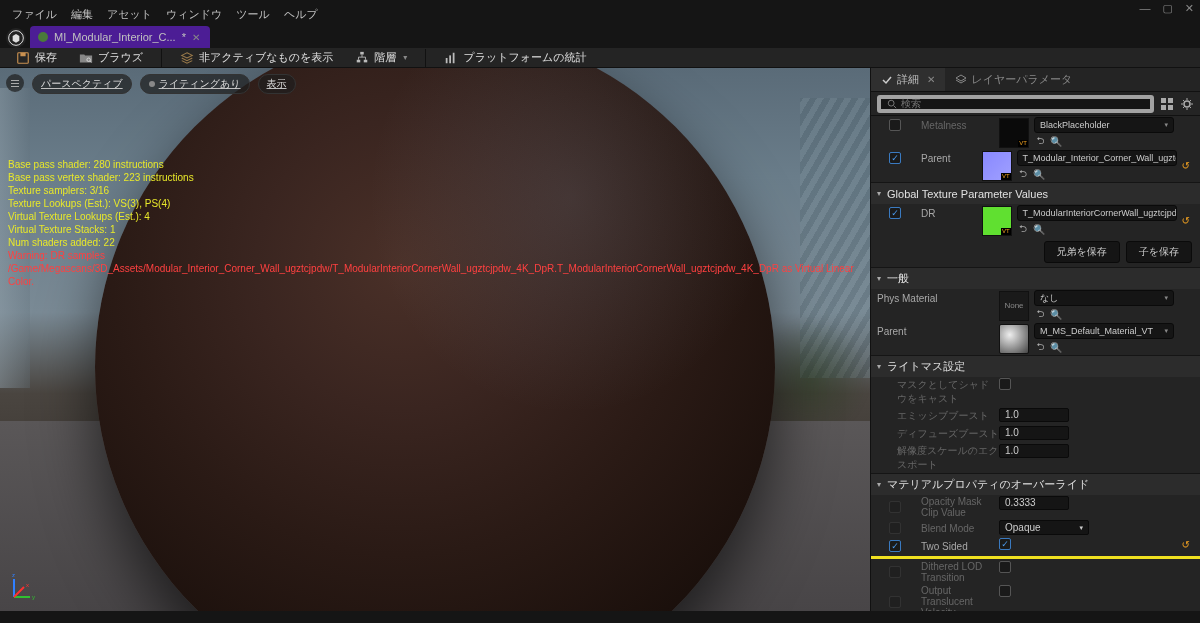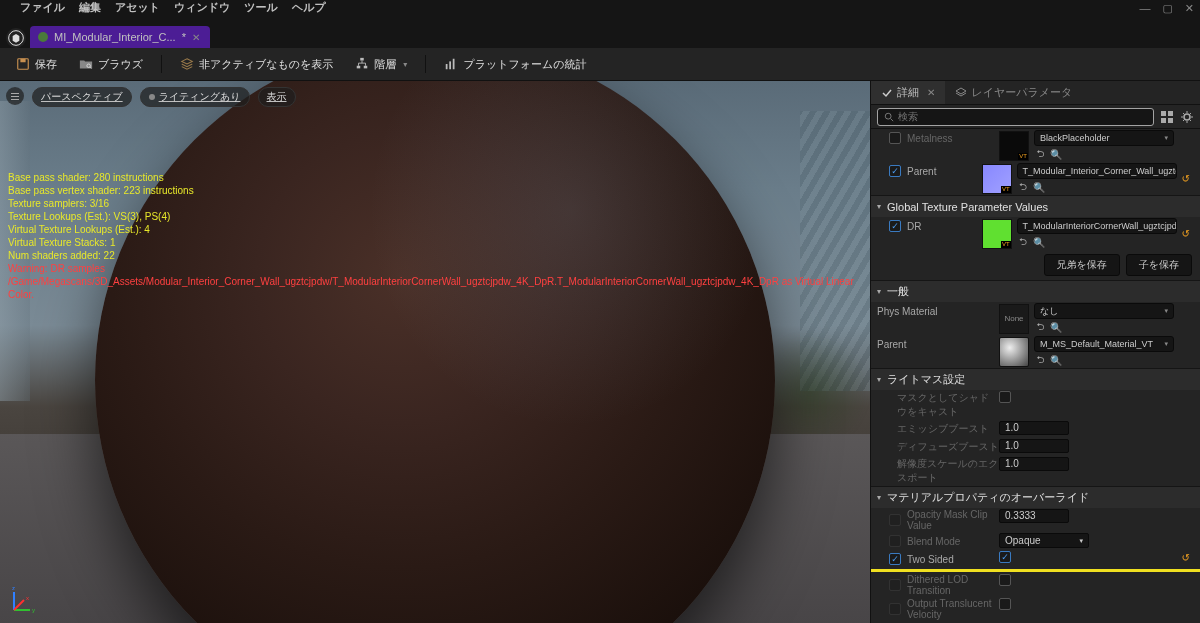--- a/index.html
+++ b/index.html
@@ -1,33 +1,33 @@
 <!DOCTYPE html>
 <html><head>
 <meta charset="utf-8">
 <style>
 * { margin: 0; padding: 0; box-sizing: border-box; font-family: "Segoe UI", "Hiragino Sans", "Meiryo", sans-serif; }
 body { background: #151515; color: #c0c0c0; font-size: 11px; width: 1200px; height: 623px; overflow: hidden; position: relative; }
 
 
-.menu-bar { height: 22px; background: #151515; display: flex; align-items: flex-start; padding: 0 20px; gap: 14px; font-weight: bold; }
+.menu-bar { height: 22px; background: #151515; display: flex; align-items: flex-end; padding: 0 12px; gap: 14px; }
 .menu-bar span { color: #c0c0c0; cursor: default; }
 .window-controls { position: absolute; right: 6px; top: 2px; display: flex; gap: 12px; }
 .window-controls span { color: #888; }
 
 
 .tab-bar { height: 26px; display: flex; align-items: flex-end; padding-left: 6px; gap: 4px; }
 .ue-logo { width: 20px; height: 20px; border-radius: 50%; background: #222; display: flex; align-items: center; justify-content: center; }
 .ue-logo svg { width: 16px; height: 16px; }
 .tab { display: flex; align-items: center; gap: 6px; background: #4c1d95; padding: 4px 10px 4px 8px; border-radius: 4px 4px 0 0; height: 22px; }
 .tab .dot { width: 10px; height: 10px; border-radius: 50%; background: #4a7a3a; }
 .tab .close { color: #888; font-size: 10px; }
 
 
-.toolbar { height: 33px; background: #242424; display: flex; align-items: center; padding: 0 8px; gap: 6px; border-bottom: 1px solid #111; }
+.toolbar { height: 20px; background: #242424; display: flex; align-items: center; padding: 0 8px; gap: 6px; border-bottom: 1px solid #111; }
 .tb-btn { display: flex; align-items: center; gap: 5px; padding: 3px 8px; border-radius: 3px; color: #e0e0e0; font-size: 11px; }
 .tb-divider { width: 1px; height: 18px; background: #111; margin: 0 4px; }
 .tb-icon { width: 14px; height: 14px; }
 .chev { font-size: 8px; color: #888; margin-left: 2px; }
 
 
 .main { display: flex; height: calc(623px - 22px - 26px - 32px); }
 .viewport { flex: 1; position: relative; background: #1a1a1a; overflow: hidden; }
 
 
@@ -57,28 +57,28 @@
 .right-panel { width: 330px; background: #242424; display: flex; flex-direction: column; border-left: 1px solid #111; }
 .panel-tabs { height: 24px; display: flex; align-items: center; border-bottom: 1px solid #111; }
 .panel-tab { display: flex; align-items: center; gap: 4px; padding: 0 10px; height: 100%; font-size: 11px; }
 .panel-tab.active { background: #2f2f2f; }
 .panel-tab.inactive { color: #888; }
 .tab-close { color: #888; font-size: 10px; margin-left: 4px; }
 .tab-icon { width: 12px; height: 12px; }
 
 
 .search-row { height: 24px; display: flex; align-items: center; padding: 0 6px; gap: 6px; border-bottom: 1px solid #111; }
-.search-box { flex: 1; background: #151515; border: 1px solid #a3a3a3; border-radius: 3px; height: 18px; display: flex; align-items: center; padding: 0 6px; gap: 4px; }
+.search-box { flex: 1; background: #151515; border: 4px solid #a3a3a3; border-radius: 3px; height: 18px; display: flex; align-items: center; padding: 0 6px; gap: 4px; }
 .search-box input { flex: 1; background: transparent; border: none; color: #888; font-size: 10px; outline: none; }
 .grid-icon, .gear-icon { width: 14px; height: 14px; color: #aaa; }
 
 
 .details-body { flex: 1; overflow-y: auto; background: #242424; }
 .prop-row { display: flex; align-items: flex-start; min-height: 16px; padding: 1px 0; }
-.prop-label-col { width: 128px; display: flex; align-items: center; padding-left: 6px; font-size: 10px; color: #a8a8a8; gap: 6px; min-height: 16px; }
+.prop-label-col { width: 128px; display: flex; align-items: center; padding-left: 6px; font-size: 10px; color: #a8a8a8; gap: 20px; min-height: 16px; }
 .prop-label-col.indent { padding-left: 18px; }
 .prop-label-col.indent2 { padding-left: 26px; }
 .prop-val-col { flex: 1; display: flex; align-items: center; gap: 5px; padding-right: 6px; }
 .checkbox { width: 12px; height: 12px; border: 1px solid #555; border-radius: 2px; background: #1a1a1a; display: flex; align-items: center; justify-content: center; flex-shrink: 0; }
 .checkbox.checked-active { border-color: #3a7ac0; background: #1a1a1a; }
 .checkbox.checked-active::before { content: "✓"; font-size: 9px; color: #4a9aee; }
 
 
 .section-hdr { display: flex; align-items: center; height: 22px; background: #2c2c2c; padding: 0 6px; font-size: 11px; color: #e0e0e0; gap: 6px; border-top: 1px solid #151515; }
 .tri { font-size: 8px; color: #aaa; }

